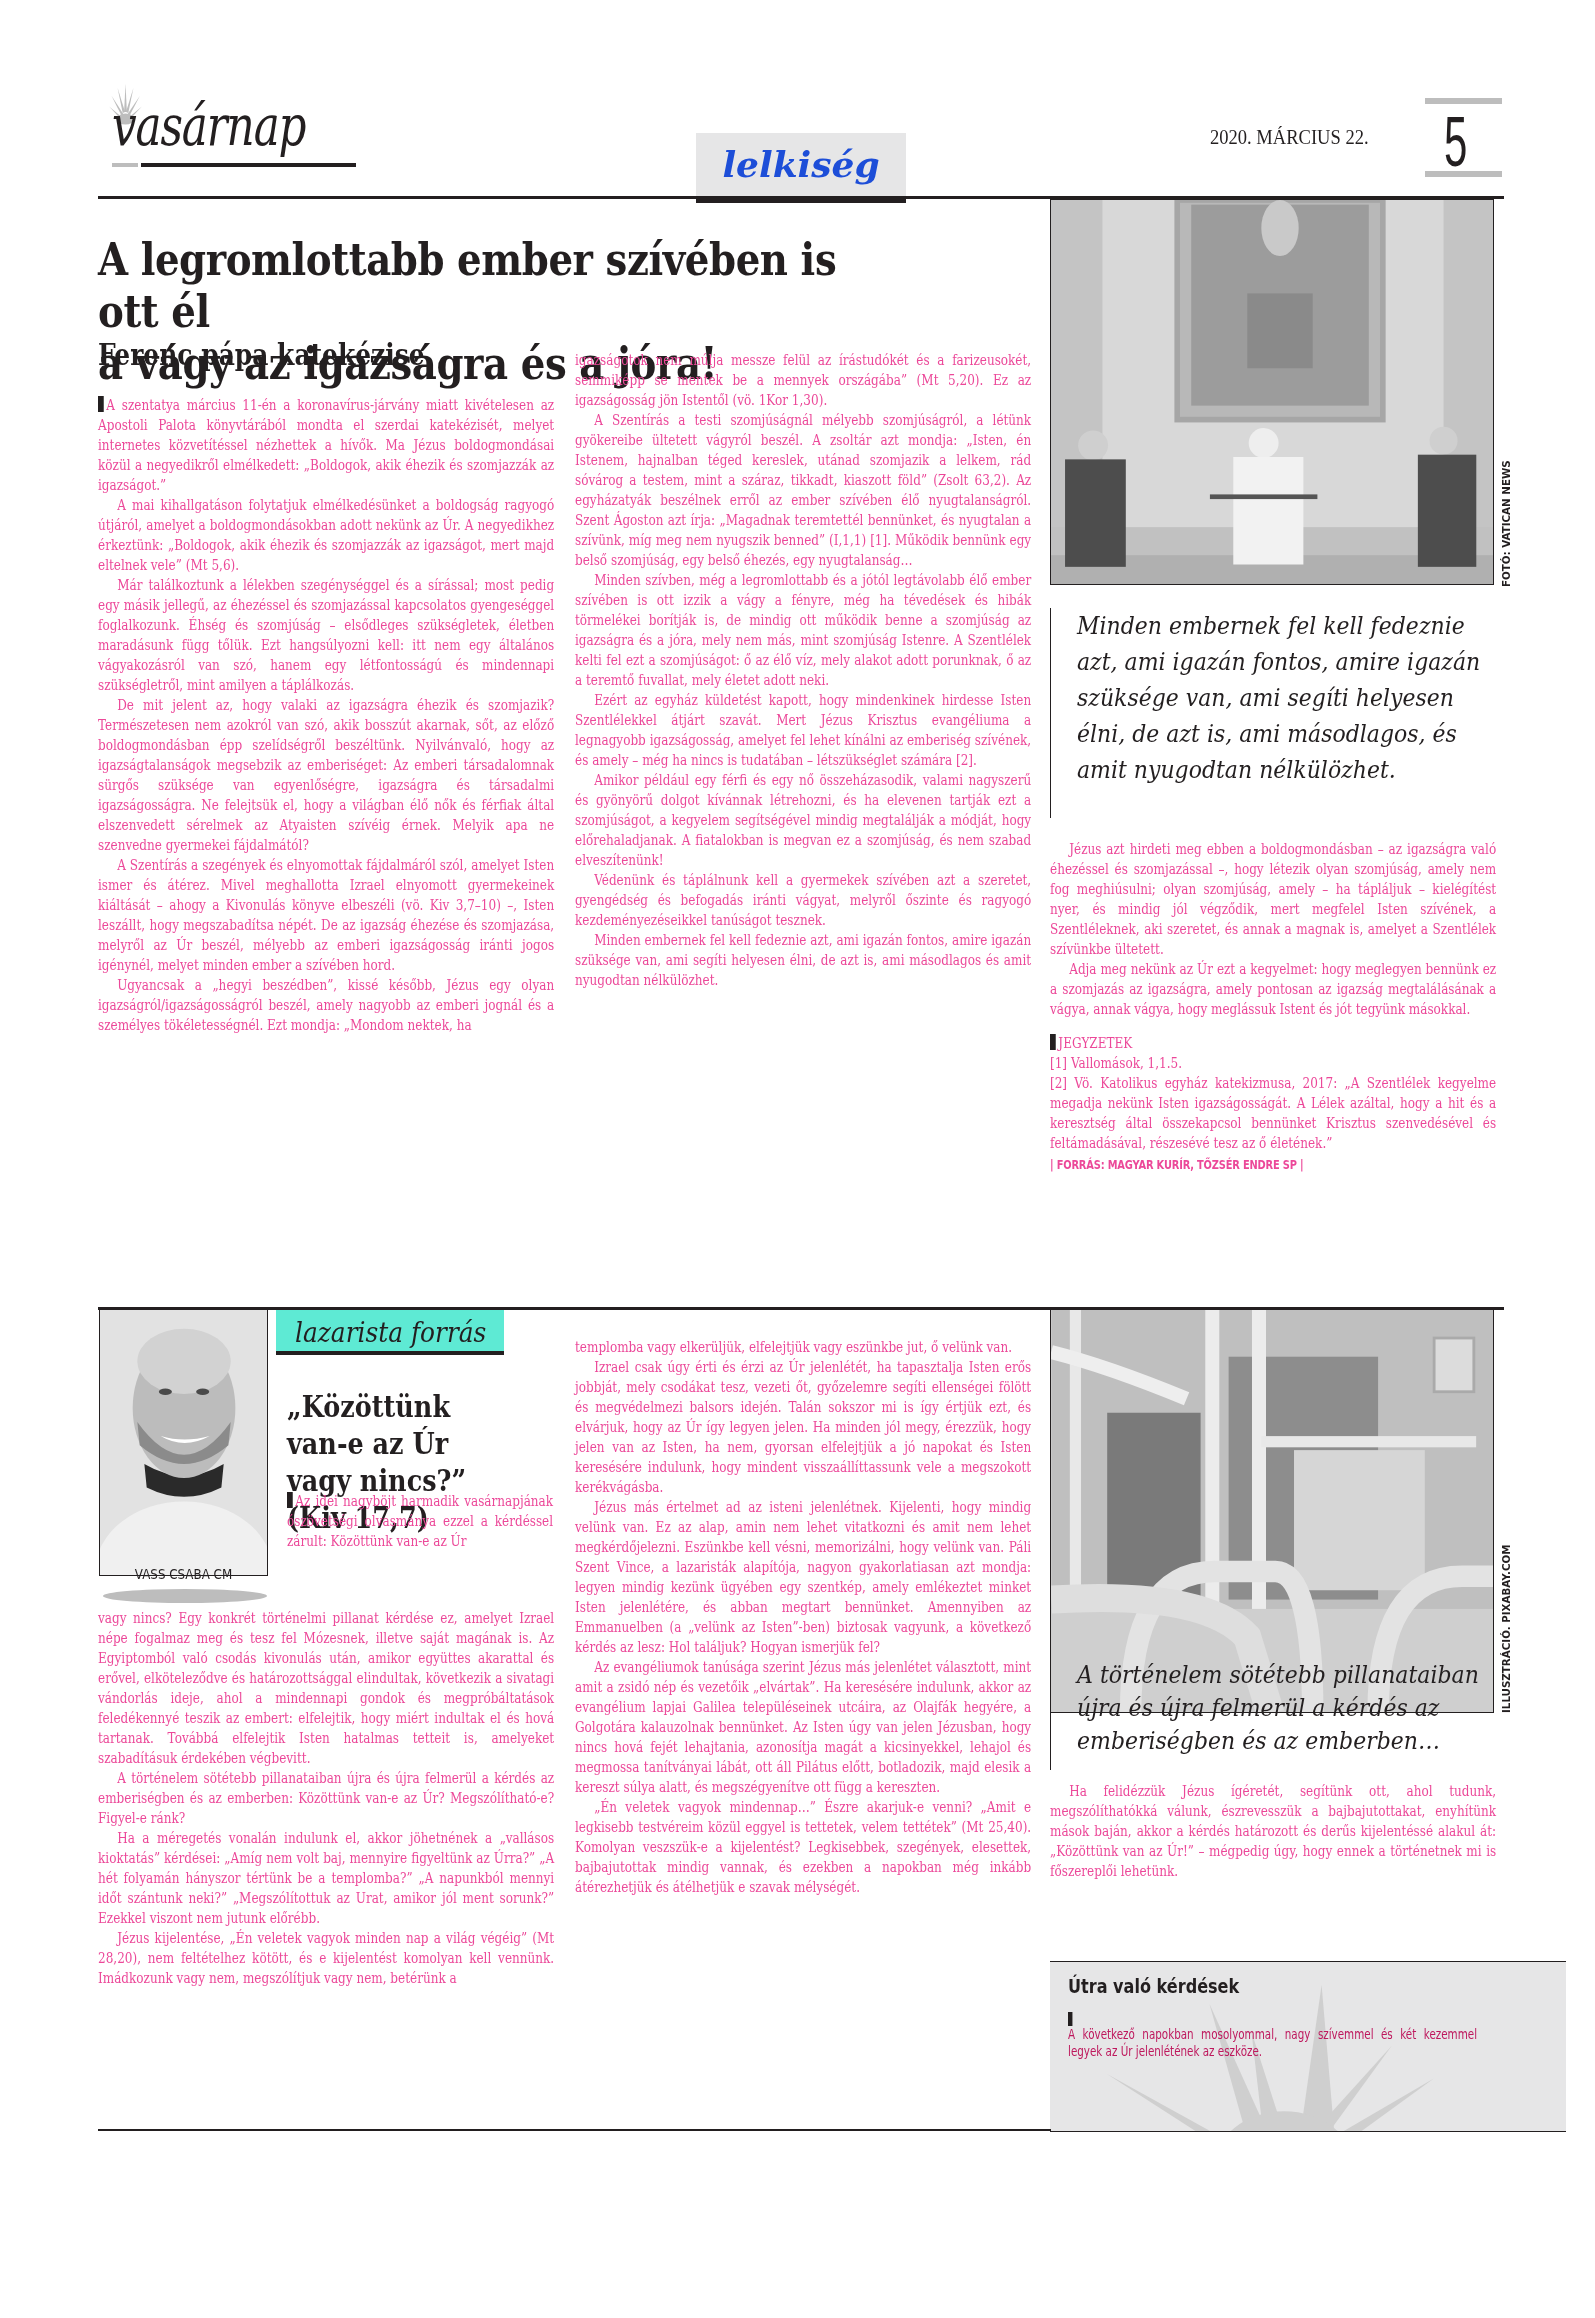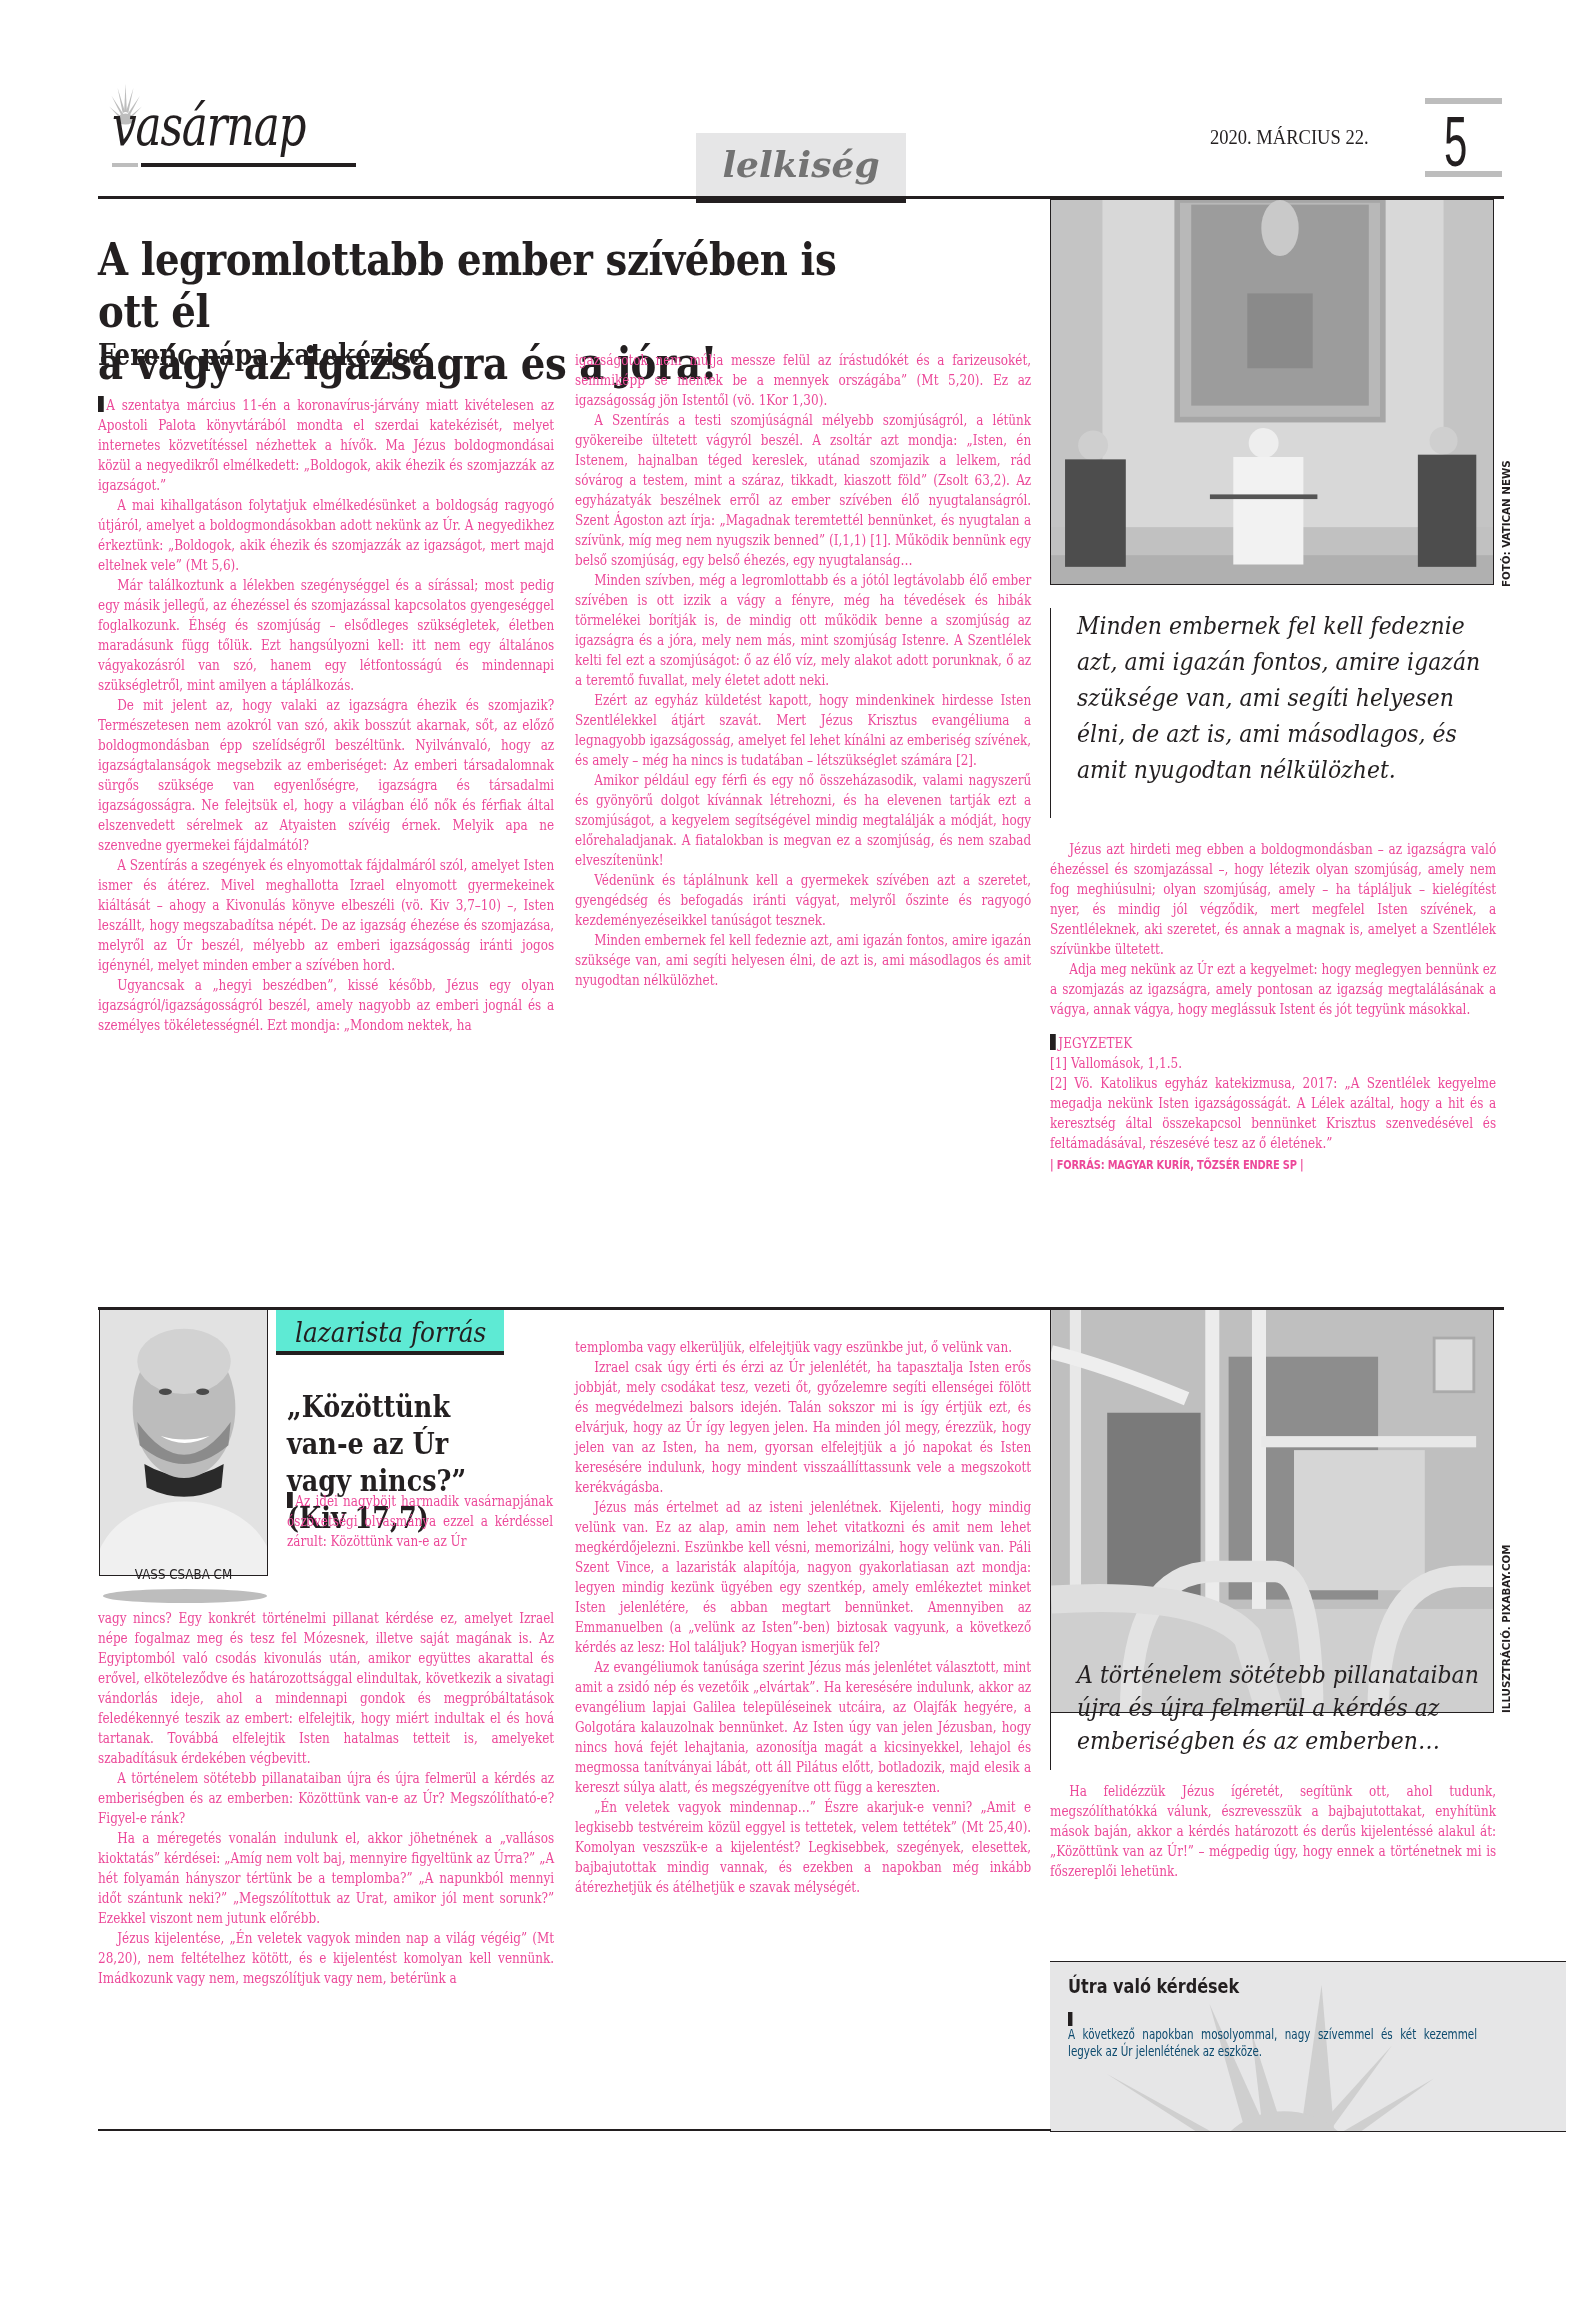--- a/index.html
+++ b/index.html
@@ -6,21 +6,21 @@
   html, body { width: 1595px; height: 2319px; background: #ffffff; }
   body { position: relative; font-family: "DejaVu Serif", serif; color: #231f20; overflow: hidden; }
 
   
   .masthead { position: absolute; left: 112px; top: 93px; width: 1402px; height: 56px; }
   .logo { position: absolute; left: 0; top: 4.7px; font-family: "DejaVu Serif", serif; font-style: italic; font-size: 56px; line-height: 56px; letter-spacing: -1.4px; color: #231f20; transform: scaleX(0.78); transform-origin: left; }
   .logo-star { position: absolute; left: -2.8px; top: -9.3px; width: 33px; height: 42px; }
   .logo-underline { position: absolute; left: 0; top: 70px; width: 26px; height: 4.2px; background: #bdbdbd; }
   .logo-underline2 { position: absolute; left: 29px; top: 70px; width: 215px; height: 4.2px; background: #231f20; }
   .section-tab { position: absolute; left: 598px; top: 40px; width: 210px; height: 70px; background: #e6e6e7; border-bottom: 6.5px solid #231f20; }
-  .section-tab span { position: absolute; left: 0; right: 0; top: 10.3px; text-align: center; font-style: italic; font-weight: bold; font-size: 36px; color: #737373; }
+  .section-tab span { position: absolute; left: 0; right: 0; top: 10.3px; text-align: center; font-style: italic; font-weight: bold; font-size: 36px; color: #1d4ed8; }
   .date { position: absolute; left: 1110px; top: 56px; font-family: "Liberation Serif", serif; font-size: 20.6px; color: #231f20; transform: scaleX(0.9); transform-origin: left; }
   .pageno-bar-top { position: absolute; left: 1328px; top: 27.6px; width: 77px; height: 5.6px; background: #bdbdbd; }
   .pageno-bar-bot { position: absolute; left: 1328px; top: 162px; width: 77px; height: 5.6px; background: #bdbdbd; }
   .pageno { position: absolute; left: 1346px; top: 37px; font-family: "Liberation Sans", sans-serif; font-weight: 300; font-size: 70px; line-height: 75px; color: #231f20; transform: scaleX(0.6); transform-origin: left; }
   .top-rule { position: absolute; left: 98px; top: 196px; width: 1406px; height: 3.3px; background: #231f20; }
 
   
   .headline { position: absolute; left: 98px; top: 234px; width: 916px; font-family: "DejaVu Serif", serif; font-weight: bold; font-size: 45px; line-height: 52px; letter-spacing: -0.5px; color: #231f20; transform: scaleX(0.86); transform-origin: left top; }
   .subhead { position: absolute; left: 98px; top: 339px; font-family: "DejaVu Serif", serif; font-weight: bold; font-size: 29px; line-height: 33px; color: #231f20; transform: scaleX(0.86); transform-origin: left top; }
 
@@ -46,21 +46,21 @@
   .author-name { position: absolute; left: 99px; top: 1603px; width: 169px; text-align: center; font-family: "DejaVu Sans", sans-serif; font-size: 14px; color: #231f20; transform: scaleX(0.85); }
   .author-shadow { position: absolute; left: 103px; top: 1589px; width: 164px; height: 14px; border-radius: 50%; background: #bdbdbd; }
   .column-tab { position: absolute; left: 276px; top: 1310px; width: 228px; height: 45px; background: #5eead4; border-bottom: 4.2px solid #231f20; }
   .column-tab span { position: absolute; left: 18.7px; top: 6.5px; font-style: italic; font-size: 27px; color: #231f20; transform: scaleX(0.92); transform-origin: left; white-space: nowrap; }
   .col-headline { position: absolute; left: 287px; top: 1388px; width: 262px; font-family: "DejaVu Serif", serif; font-weight: bold; font-size: 30px; line-height: 37px; color: #231f20; transform: scaleX(0.85); transform-origin: left top; }
 
   
   .qbox { position: absolute; left: 1050px; top: 1961px; width: 516px; height: 171px; background: #e6e6e7; border-top: 1.4px solid #231f20; border-bottom: 1.4px solid #231f20; overflow: hidden; }
   .qbox-sun { position: absolute; left: 4.7px; top: 9.3px; width: 421px; height: 187px; }
   .qbox h3 { position: absolute; left: 18px; top: 14px; font-family: "DejaVu Sans", sans-serif; font-weight: bold; font-size: 18.7px; color: #231f20; transform: scaleX(0.86); transform-origin: left; white-space: nowrap; }
-  .qbox .qitem { position: absolute; left: 18px; width: 411px; font-family: "DejaVu Sans", sans-serif; font-size: 14px; line-height: 17px; color: #0c4a6e; text-align: justify; }
+  .qbox .qitem { position: absolute; left: 18px; width: 411px; font-family: "DejaVu Sans", sans-serif; font-size: 14px; line-height: 17px; color: #be185d; text-align: justify; }
   .qbox .qitem span { display: block; transform: scaleX(0.86); transform-origin: left top; width: 116%; }
   .bottom-rule { position: absolute; left: 98px; top: 2141px; width: 953px; height: 2.3px; background: #231f20; }
 </style>
 </head>
 <body>
 
 <div class="masthead">
   <svg class="logo-star" viewBox="0 0 70 90">
     <g fill="#bdbdbd">
       <polygon points="35,0 38,60 32,60"></polygon>

